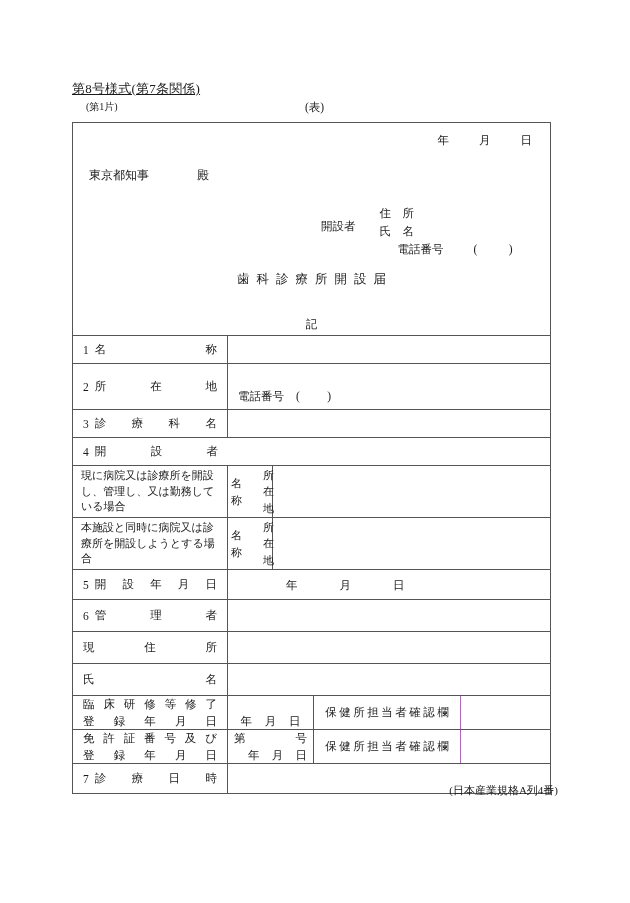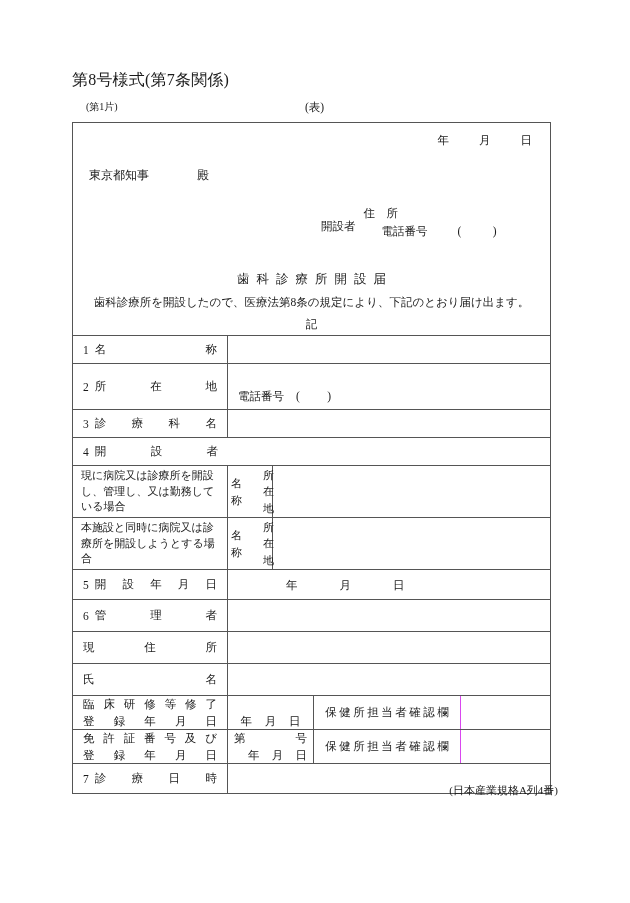--- a/index.html
+++ b/index.html
@@ -17,24 +17,25 @@
   }
   .page {
     position: absolute;
     left: 0; top: 0;
     width: 630px;
     height: 903px;
   }
   .doc-code {
     position: absolute;
     left: 72px;
-    top: 70px;
-    font-size: 16px;
+    top: 80px;
+    font-size: 13px;
     letter-spacing: 0.2px;
     white-space: nowrap;
+    text-decoration: underline;
   }
   .sheet-line {
     position: absolute;
     left: 86px;
     top: 100px;
     font-size: 10px;
     white-space: nowrap;
   }
   .side-line {
     position: absolute;
@@ -90,21 +91,21 @@
     top: 82px;
     font-size: 11.5px;
     display: flex;
     align-items: flex-start;
   }
   .founder-label {
     padding-top: 14px;
     white-space: nowrap;
   }
   .founder-fields {
-    margin-left: 8px;
+    margin-left: 24px;
     white-space: nowrap;
   }
   .founder-fields div { line-height: 1.55; }
   .ff-tel { margin-left: 18px; }
   .ff-tel .paren { display: inline-block; margin-left: 30px; letter-spacing: 10px; }
   .hdr-title {
     position: absolute;
     left: 0; right: 0;
     top: 148px;
     text-align: center;
@@ -275,26 +276,26 @@
         </div>
 
         <div class="hdr-addressee">
           <span>東京都知事</span><span class="hon">殿</span>
         </div>
 
         <div class="founder-block">
           <div class="founder-label">開設者</div>
           <div class="founder-fields">
             <div>住　所</div>
+            <div>氏　名</div>
             <div class="ff-tel"><span>電話番号</span><span class="paren">(　)</span></div>
           </div>
         </div>
 
         <div class="hdr-title">歯科診療所開設届</div>
-        <div class="hdr-statement">歯科診療所を開設したので、医療法第8条の規定により、下記のとおり届け出ます。</div>
         <div class="hdr-ki">記</div>
       </div>
     </div>
 
     <div class="row h-28">
       <div class="lbl">
         <span class="num">1</span>
         <span class="spread-inner">
           <span>名</span>
           <span>称</span>

